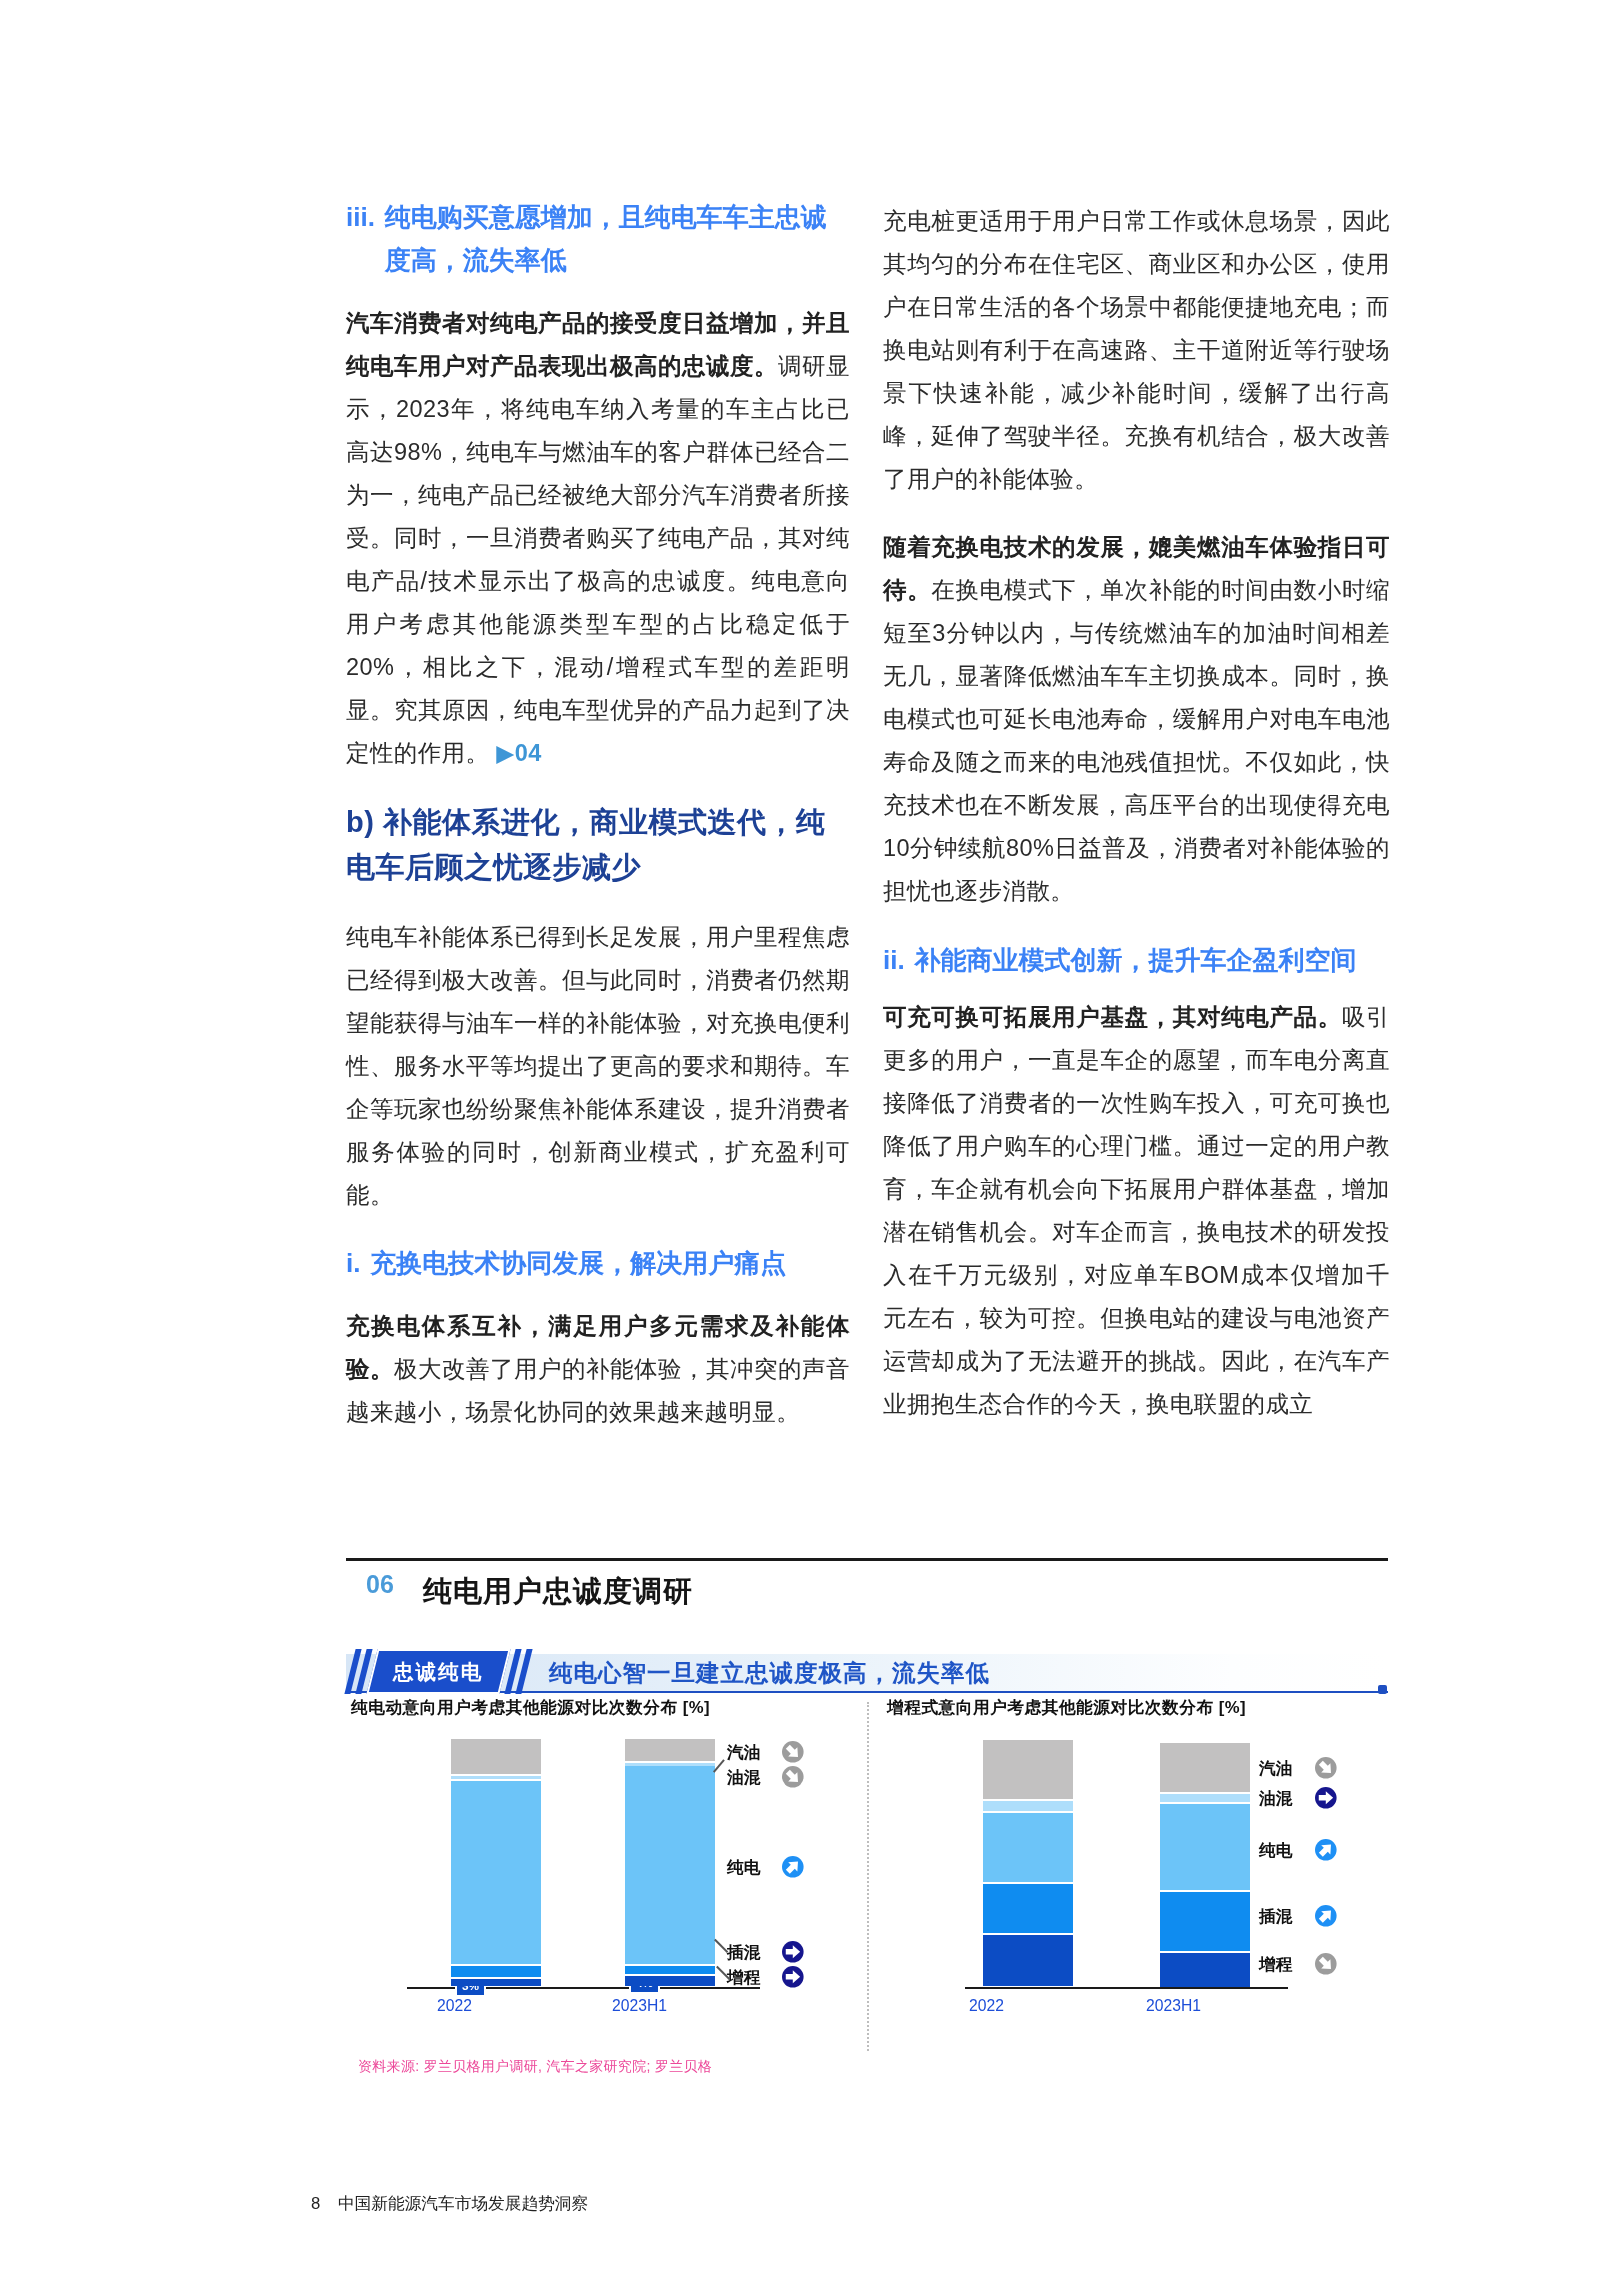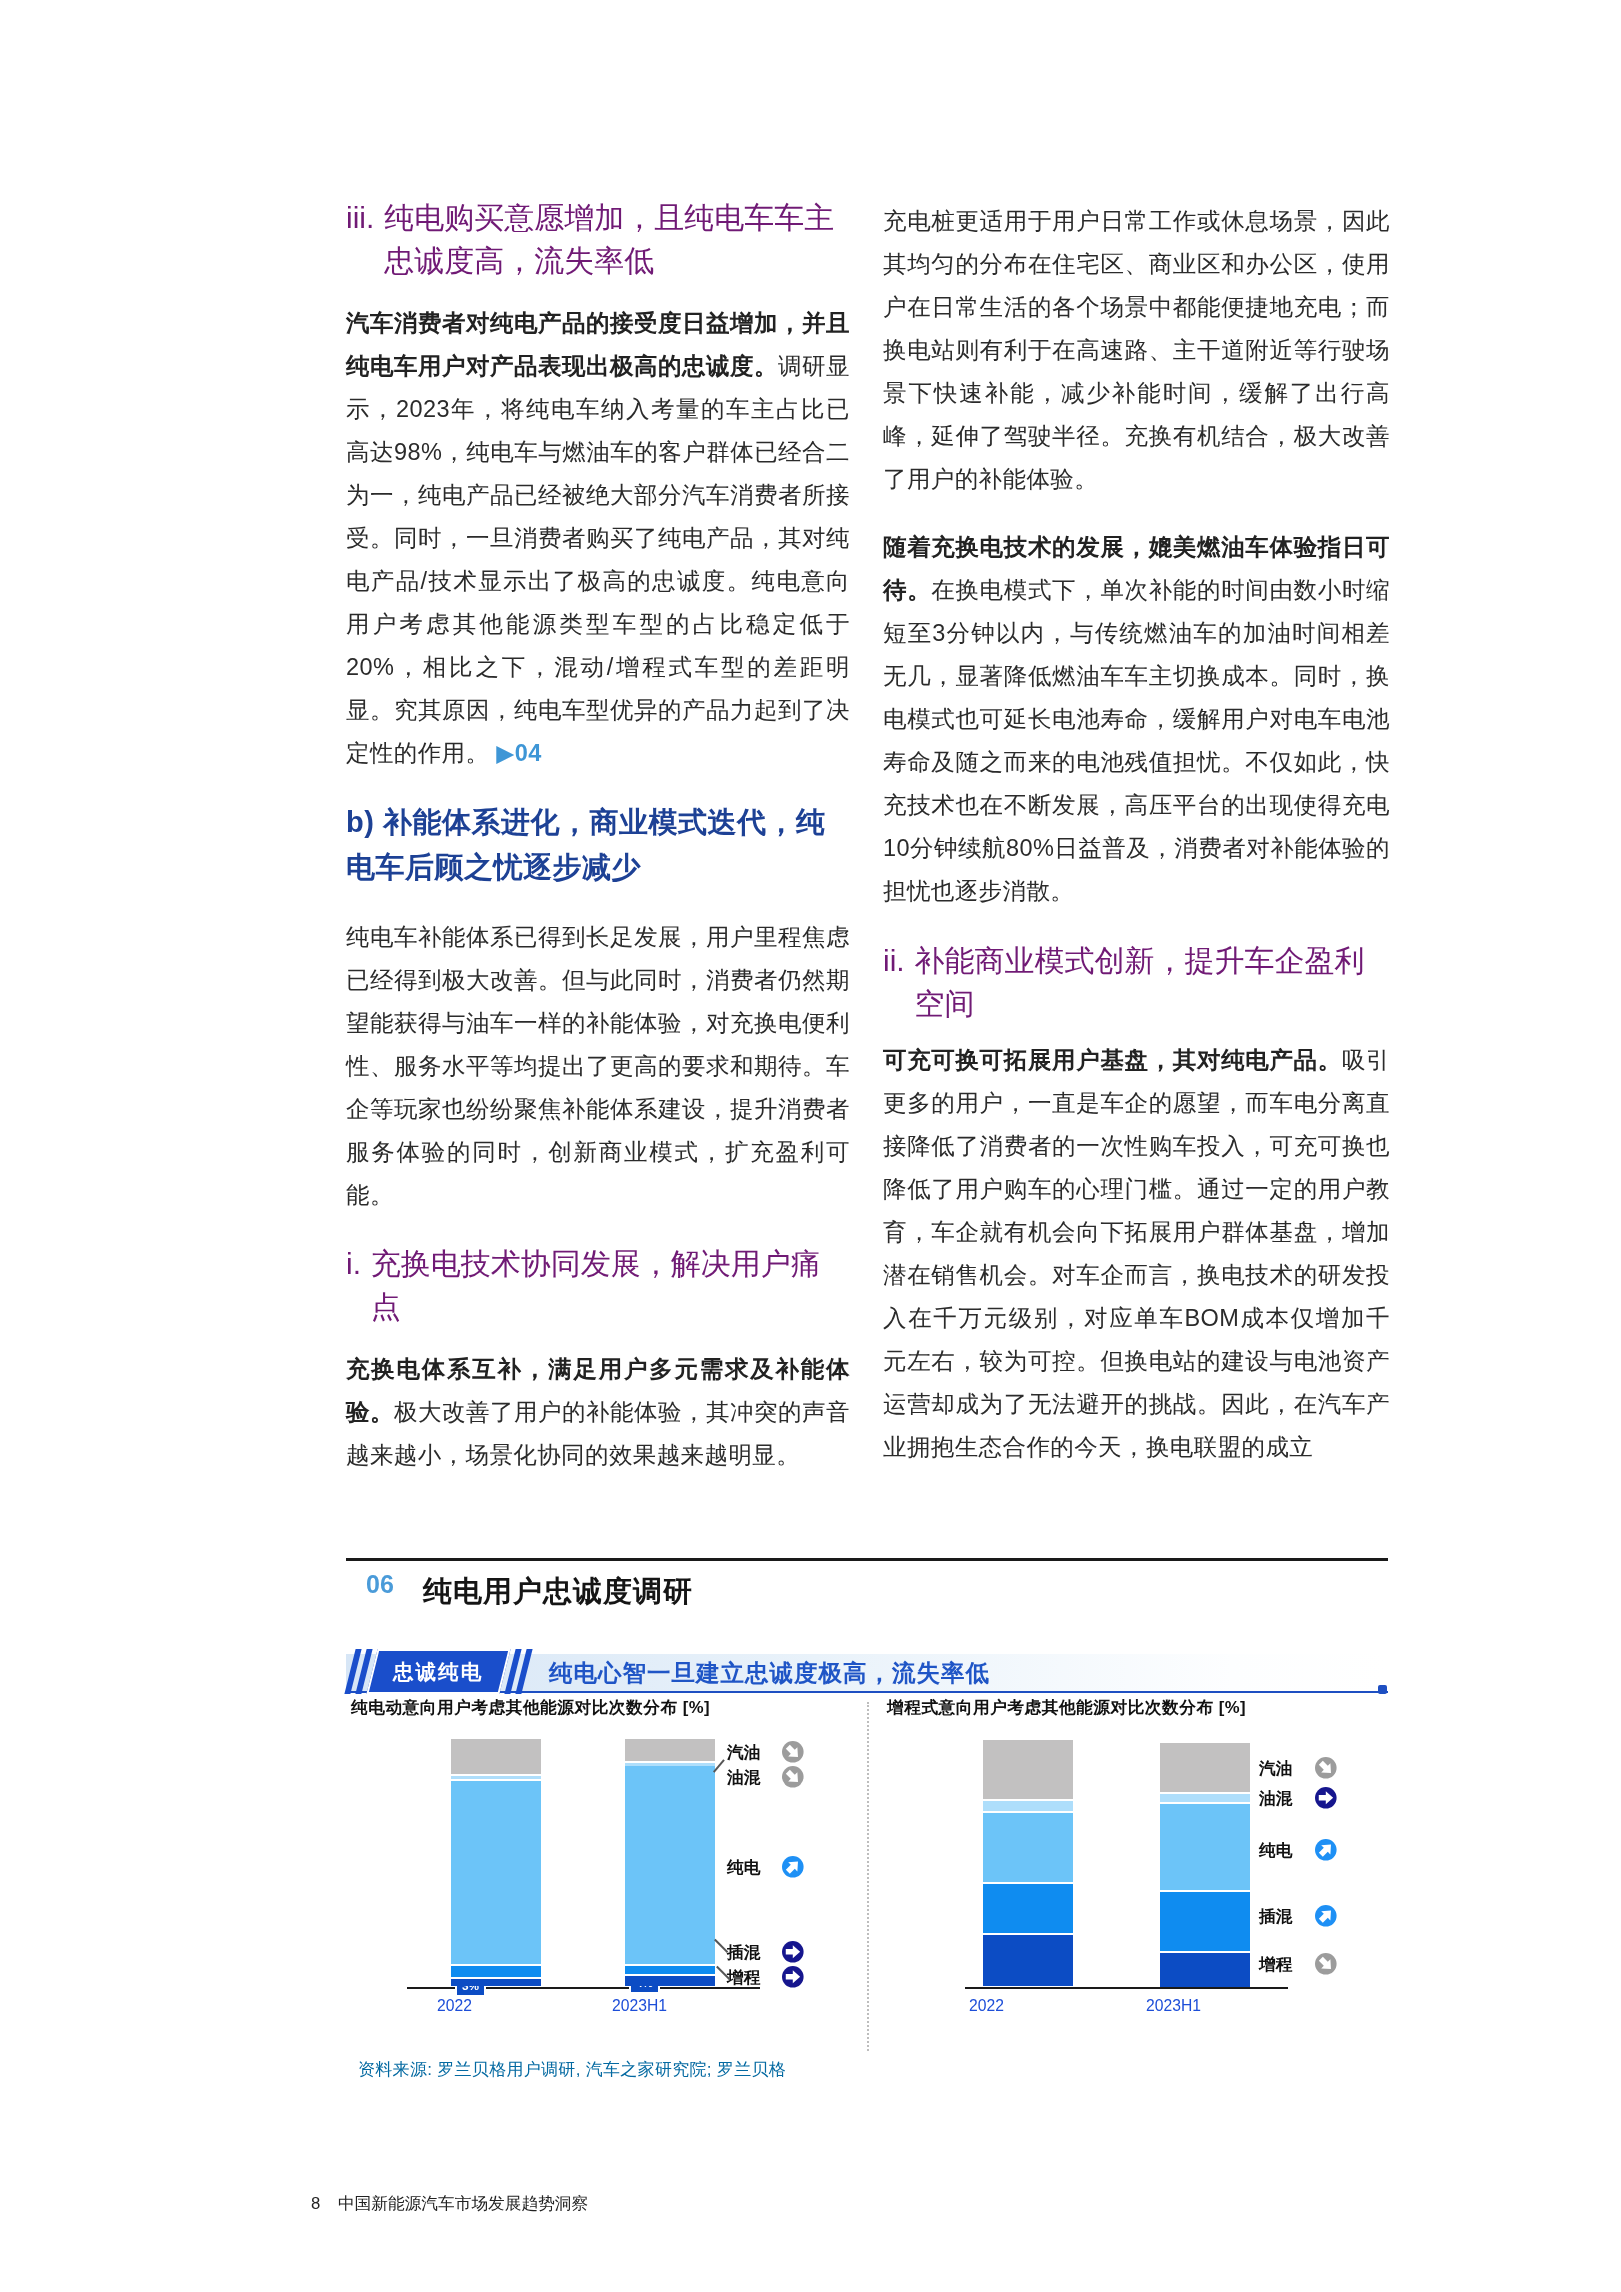--- a/index.html
+++ b/index.html
@@ -4,21 +4,21 @@
 <style>
   html,body{margin:0;padding:0;background:#e8e8e8;}
   .page{position:relative;width:1621px;height:2293px;background:#ffffff;overflow:hidden;
         font-family:"Liberation Sans","DejaVu Sans",sans-serif;color:#2b2b2b;}
   
   .col{position:absolute;top:196px;width:504px;}
   .col-left{left:346px;}
   .col-right{left:883px;width:507px;}
   .body{font-size:23.5px;line-height:43px;letter-spacing:0.4px;text-align:justify;margin:0 0 25.5px 0;color:#2b2b2b;}
   .body b{font-weight:700;color:#222;}
-  .sub-head{display:flex;font-size:30px;line-height:43px;font-weight:400;color:#701a75;margin:0 0 19.6px 0;}
+  .sub-head{display:flex;font-size:26px;line-height:43px;font-weight:700;color:#3b82f6;margin:0 0 19.6px 0;}
   .sub-head .hm{flex:0 0 auto;margin-right:9.8px;}
   .main-head{font-size:29px;line-height:45px;font-weight:700;color:#1d4195;margin:23.5px 0 25.5px 0;letter-spacing:0.5px;}
   .mt-lg{margin-top:21.6px;}
   .ref{color:#3e96d6;font-weight:700;white-space:nowrap;}
   
   .fig-rule{position:absolute;left:346px;top:1558px;width:1042px;height:2.9px;background:#1a1a1a;}
   .fig-no{position:absolute;left:366px;top:1570px;font-size:25px;font-weight:700;color:#4a9bd9;}
   .fig-title{position:absolute;left:423px;top:1572px;font-size:29px;font-weight:700;color:#151515;letter-spacing:1px;}
   
   .banner-band{position:absolute;left:346px;top:1654px;width:1042px;height:37px;
@@ -44,21 +44,21 @@
      box-shadow:0 0 0 2px #ffffff;text-align:center;}
   .vbadge.pale{background:#bfe3fb;color:#1a1a1a;}
   .vbadge.mid{background:#0f8cf0;color:#fff;}
   .vbadge.navy{background:#0c4cc4;color:#fff;}
   .xcat{position:absolute;font-size:15.7px;color:#1d4ed8;text-align:left;width:118px;}
   .legend-label{position:absolute;font-size:16.7px;font-weight:700;color:#111;white-space:nowrap;}
   .legend-icon{position:absolute;width:21.6px;height:21.6px;}
   .conn{position:absolute;width:2px;background:#555;}
   .divider{position:absolute;border-left:2px dotted #bdbdbd;width:0;}
   
-  .source{position:absolute;left:358px;top:2058px;font-size:17px;color:#0369a1;letter-spacing:0.3px;text-align:right;}
+  .source{position:absolute;left:358px;top:2058px;font-size:14px;color:#ec4899;letter-spacing:0.3px;text-align:right;}
   .footer{position:absolute;left:311px;top:2192px;font-size:16.7px;color:#222;}
   .footer .pg{margin-right:17.6px;}
 </style>
 </head>
 <body>
 
 <div class="page">
 
   <div class="col col-left">
     <h3 class="sub-head">

